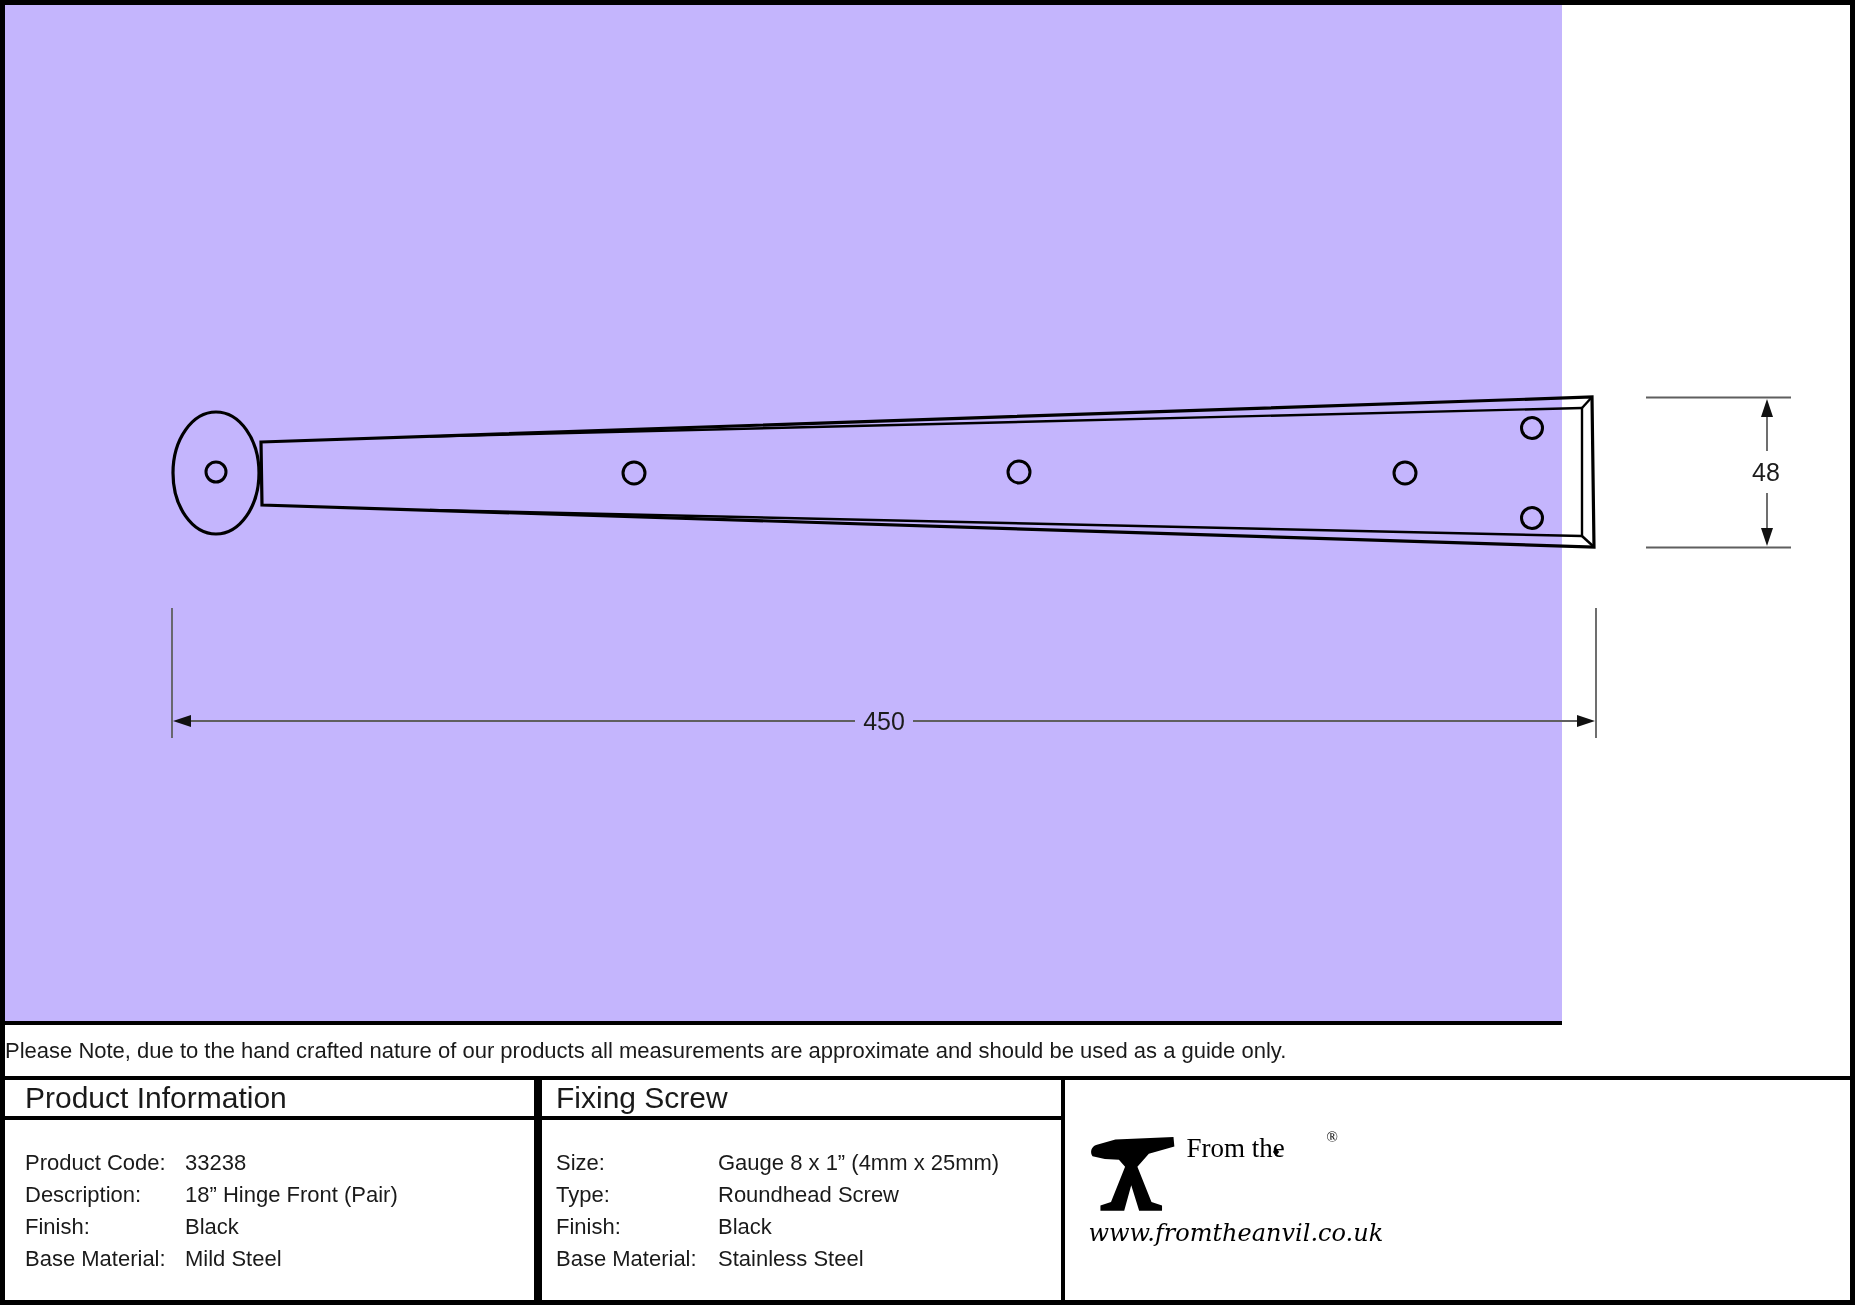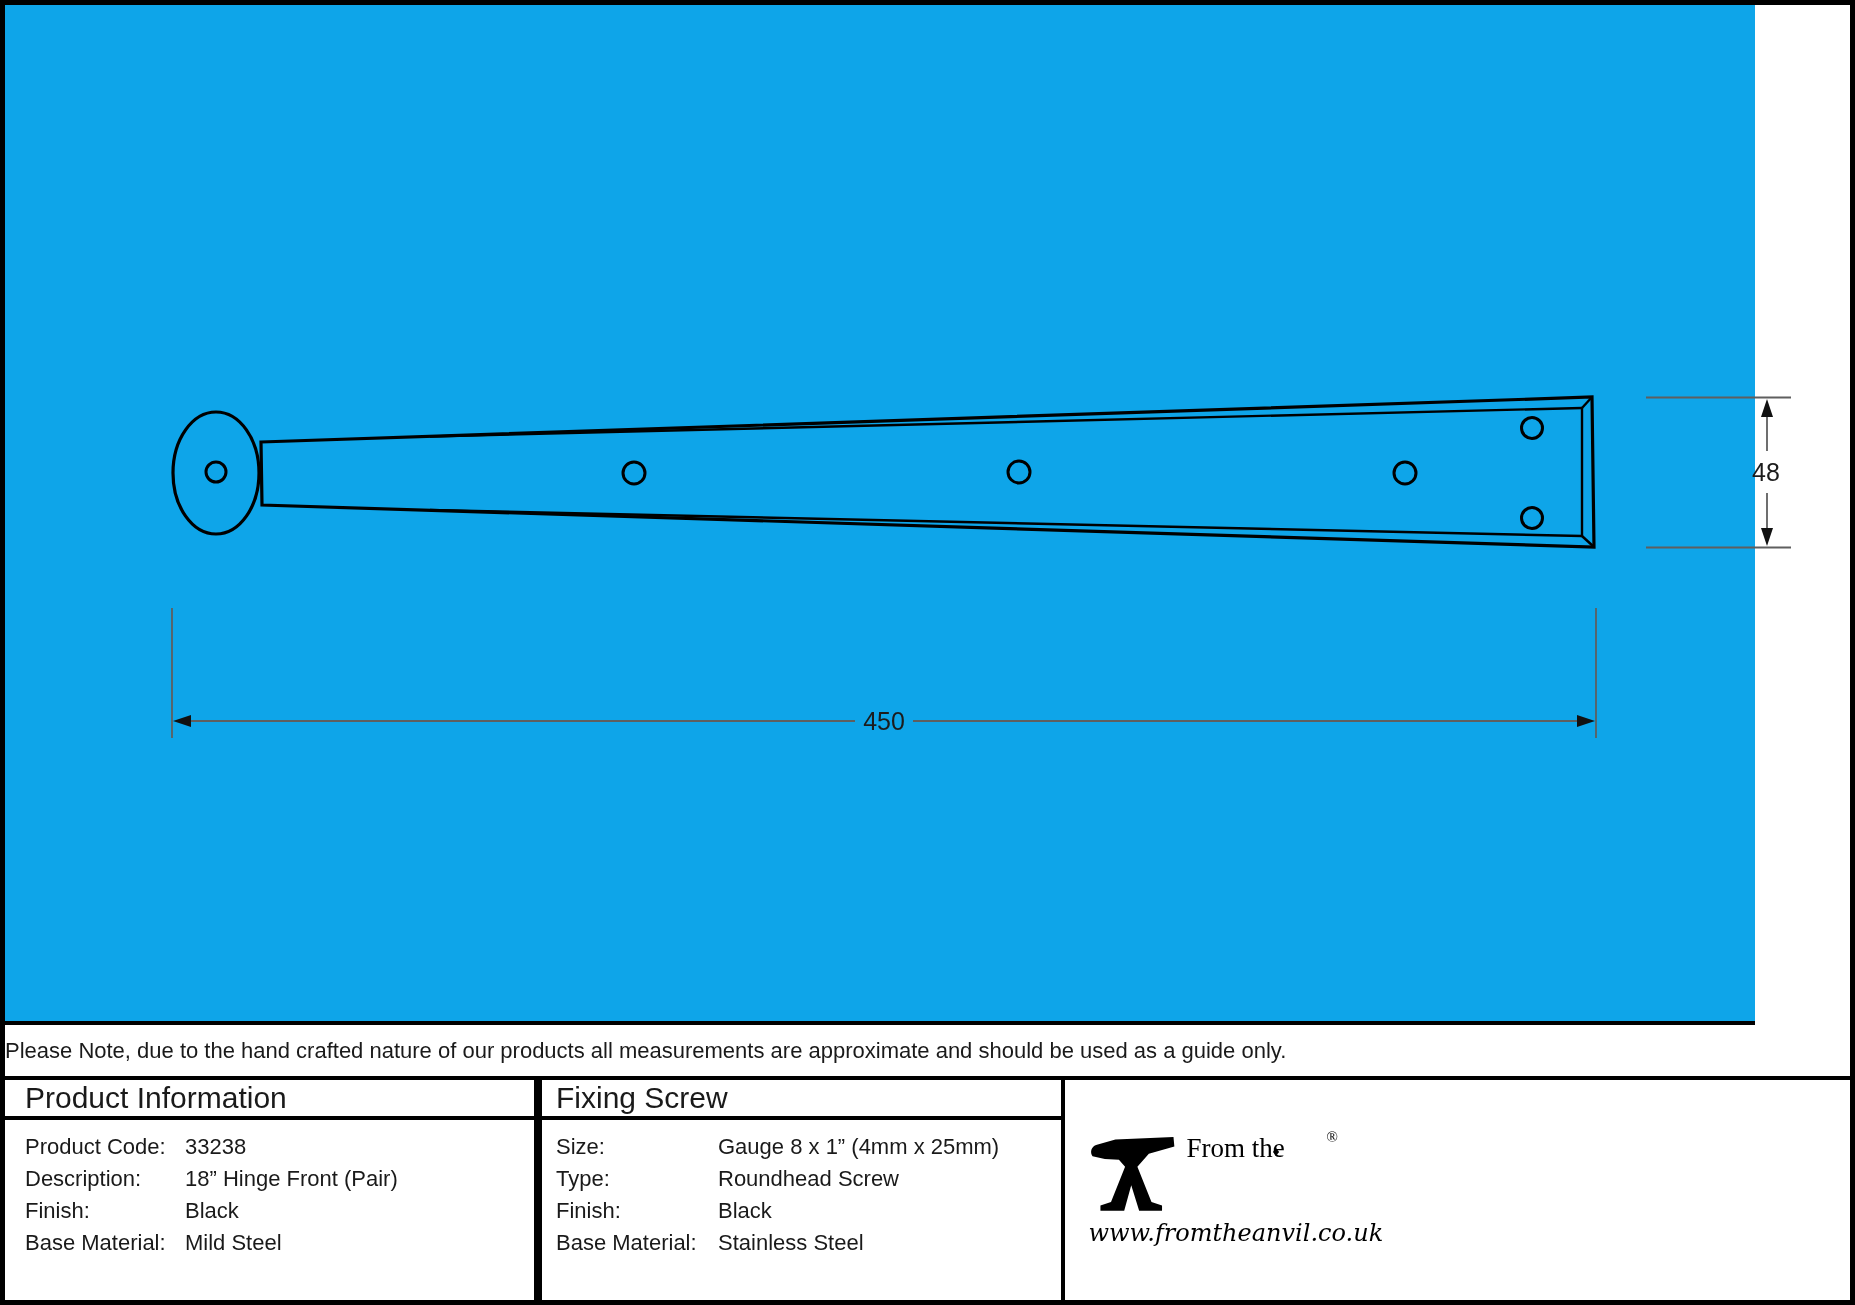--- a/index.html
+++ b/index.html
@@ -8,23 +8,23 @@
     width:1845px;height:1295px;
     background:#ffffff;
     border:5px solid #000;
     font-family:"Liberation Sans", sans-serif;
     color:#1a1a1a;
     overflow:hidden;
   }
   
   .drawing-area{
     position:absolute;left:0;top:0;
-    width:1750px;height:1016px;
+    width:1557px;height:1016px;
     border-bottom:4px solid #000;
-    background:#0ea5e9;
+    background:#c4b5fd;
   }
   .drawing-area svg{display:block;width:1845px;height:1016px;}
   .dim-text{
     font-family:"Liberation Sans", sans-serif;
     font-size:25px;
     fill:#1c1c1c;
   }
   
   .note-row{
     position:absolute;left:0;top:1020px;
@@ -48,21 +48,21 @@
   .col3{width:519px;flex:none;}
   .col4{width:303px;flex:none;display:flex;align-items:center;justify-content:center;}
   .cell-header{
     height:36px;line-height:36px;
     border-bottom:4px solid #000;
     font-size:30px;
   }
   .c1pad{padding-left:20px;}
   .c2pad{padding-left:20px;}
   .c3pad{padding-left:14px;}
-  .cell-body{padding-top:11px;font-size:22px;}
+  .cell-body{padding-top:27px;font-size:22px;}
   .kv-row{display:flex;line-height:32px;}
   .kv-label{flex:none;}
   .col1 .kv-label{width:160px;}
   .col3 .kv-label{width:162px;}
   .item-row{line-height:32px;}
   
   .logo-wrap{position:relative;width:256px;height:118px;}
   .anvil-svg{position:absolute;left:0;top:4px;width:88px;height:76px;}
   .logo-fromthe{
     position:absolute;left:98px;top:4px;

